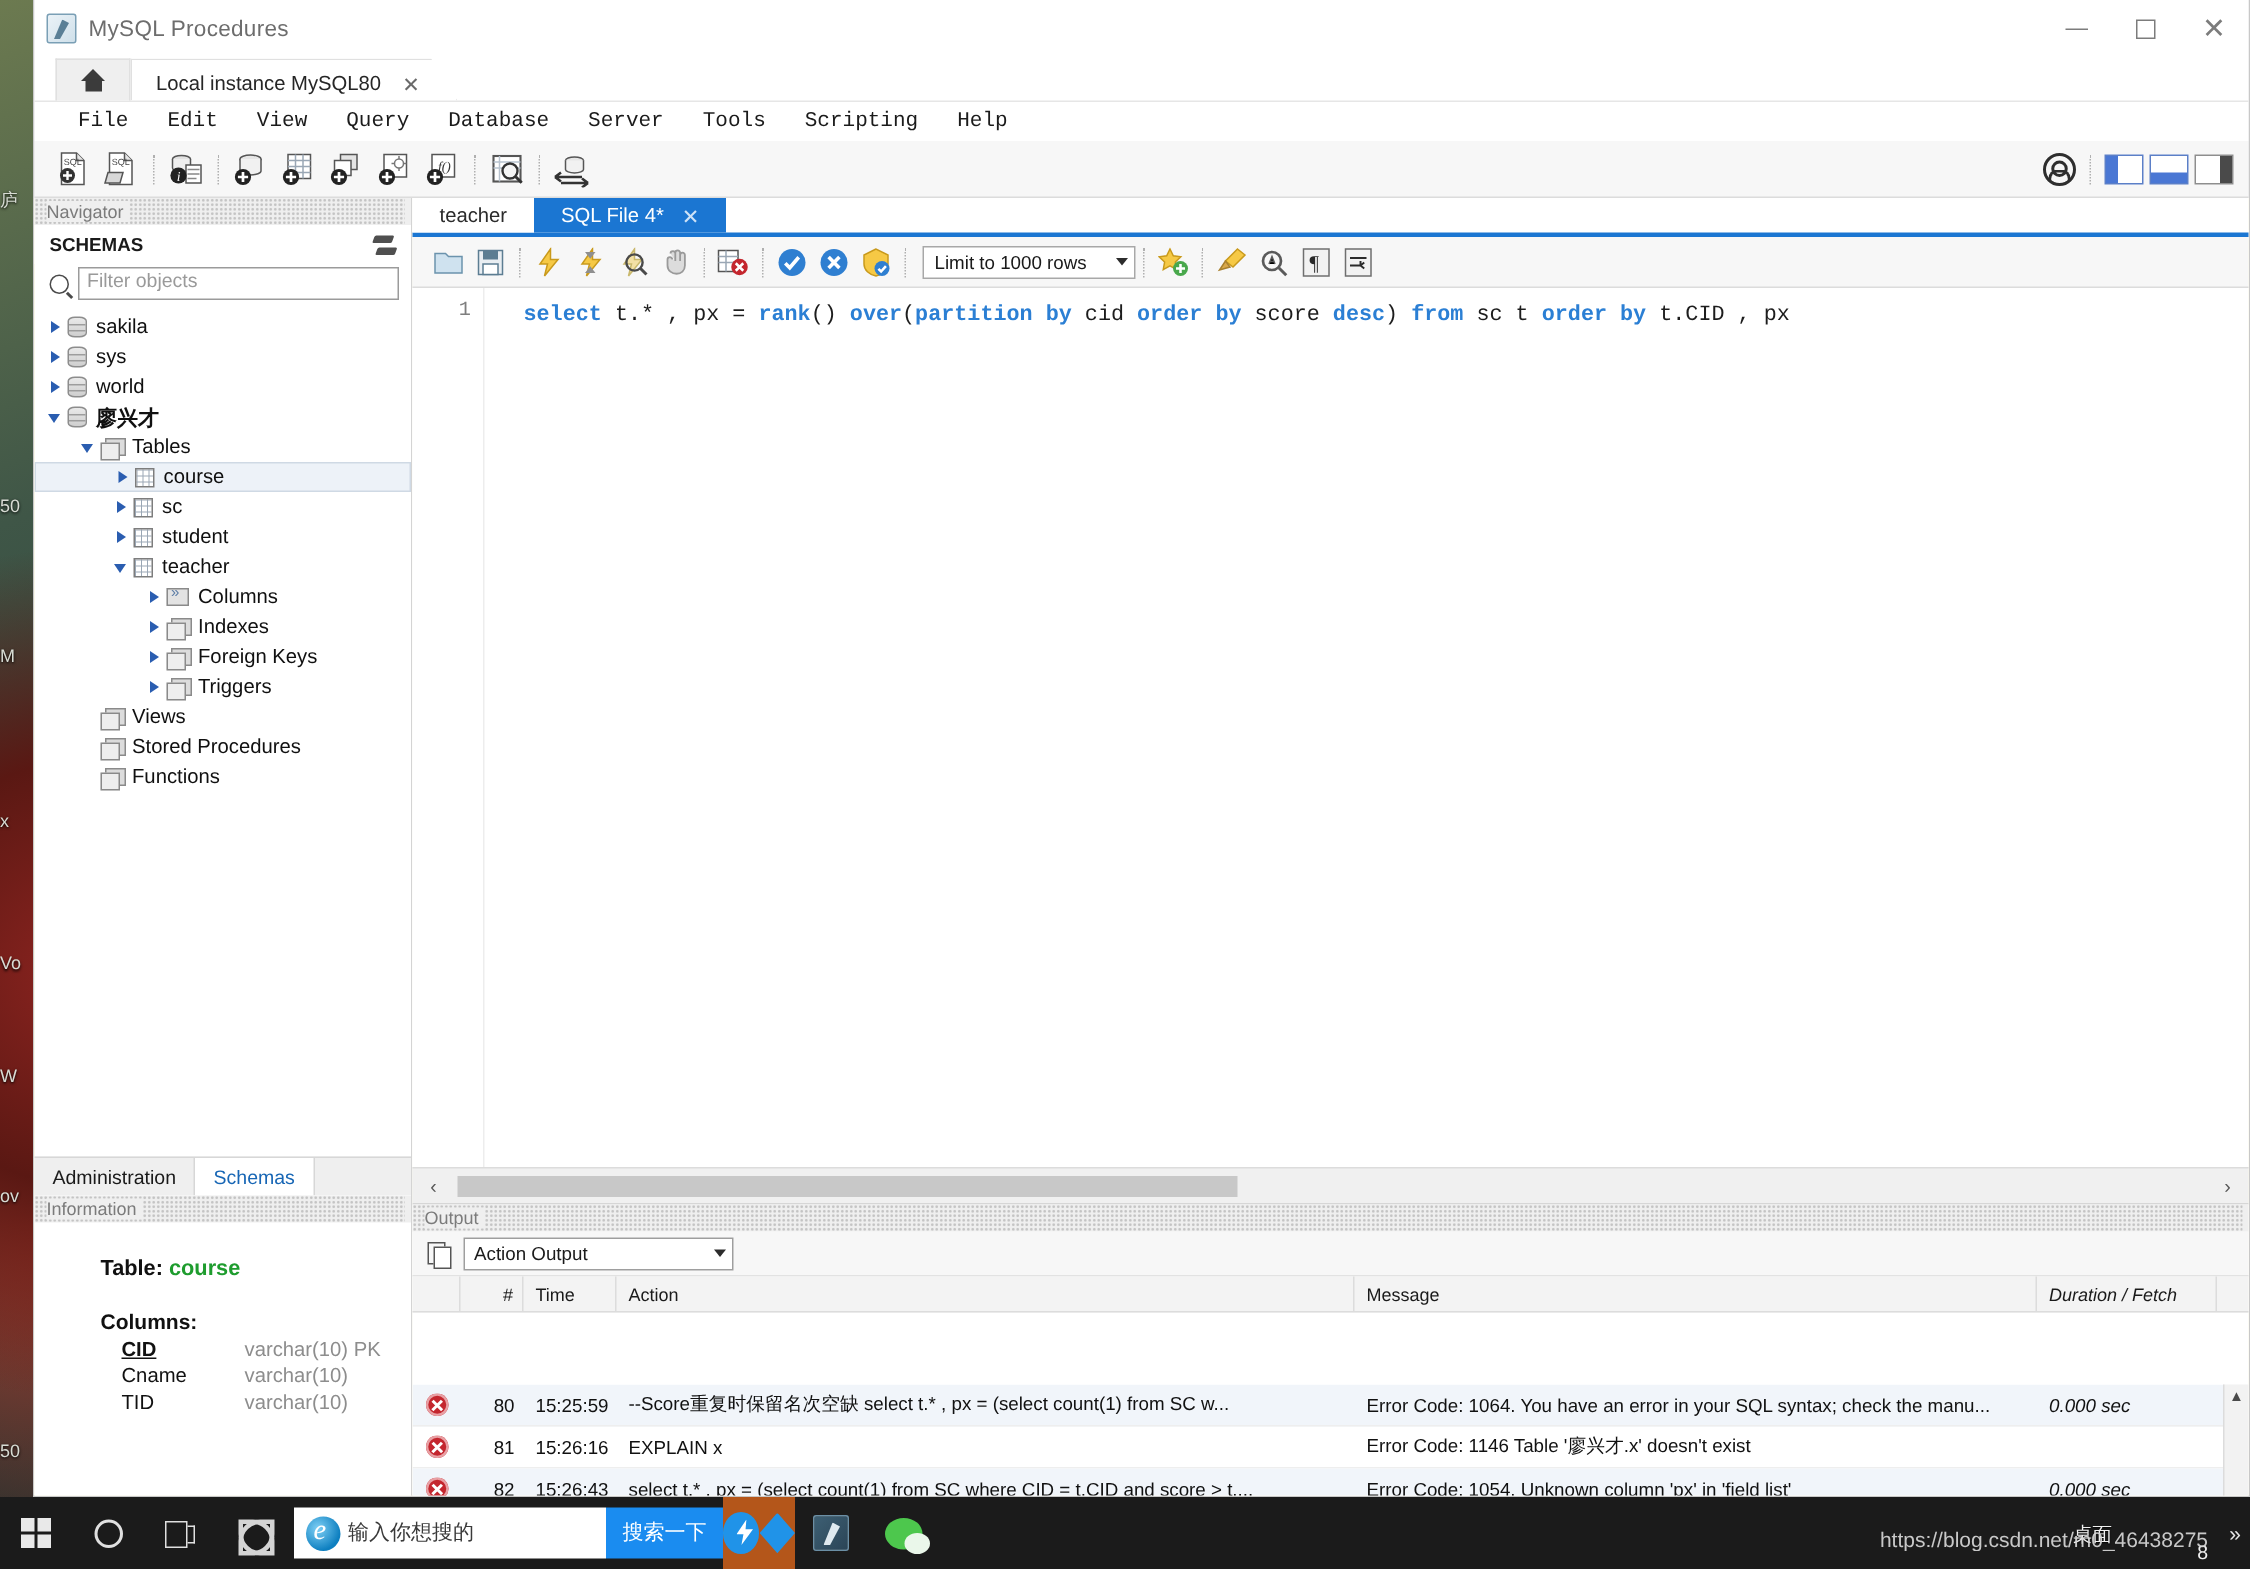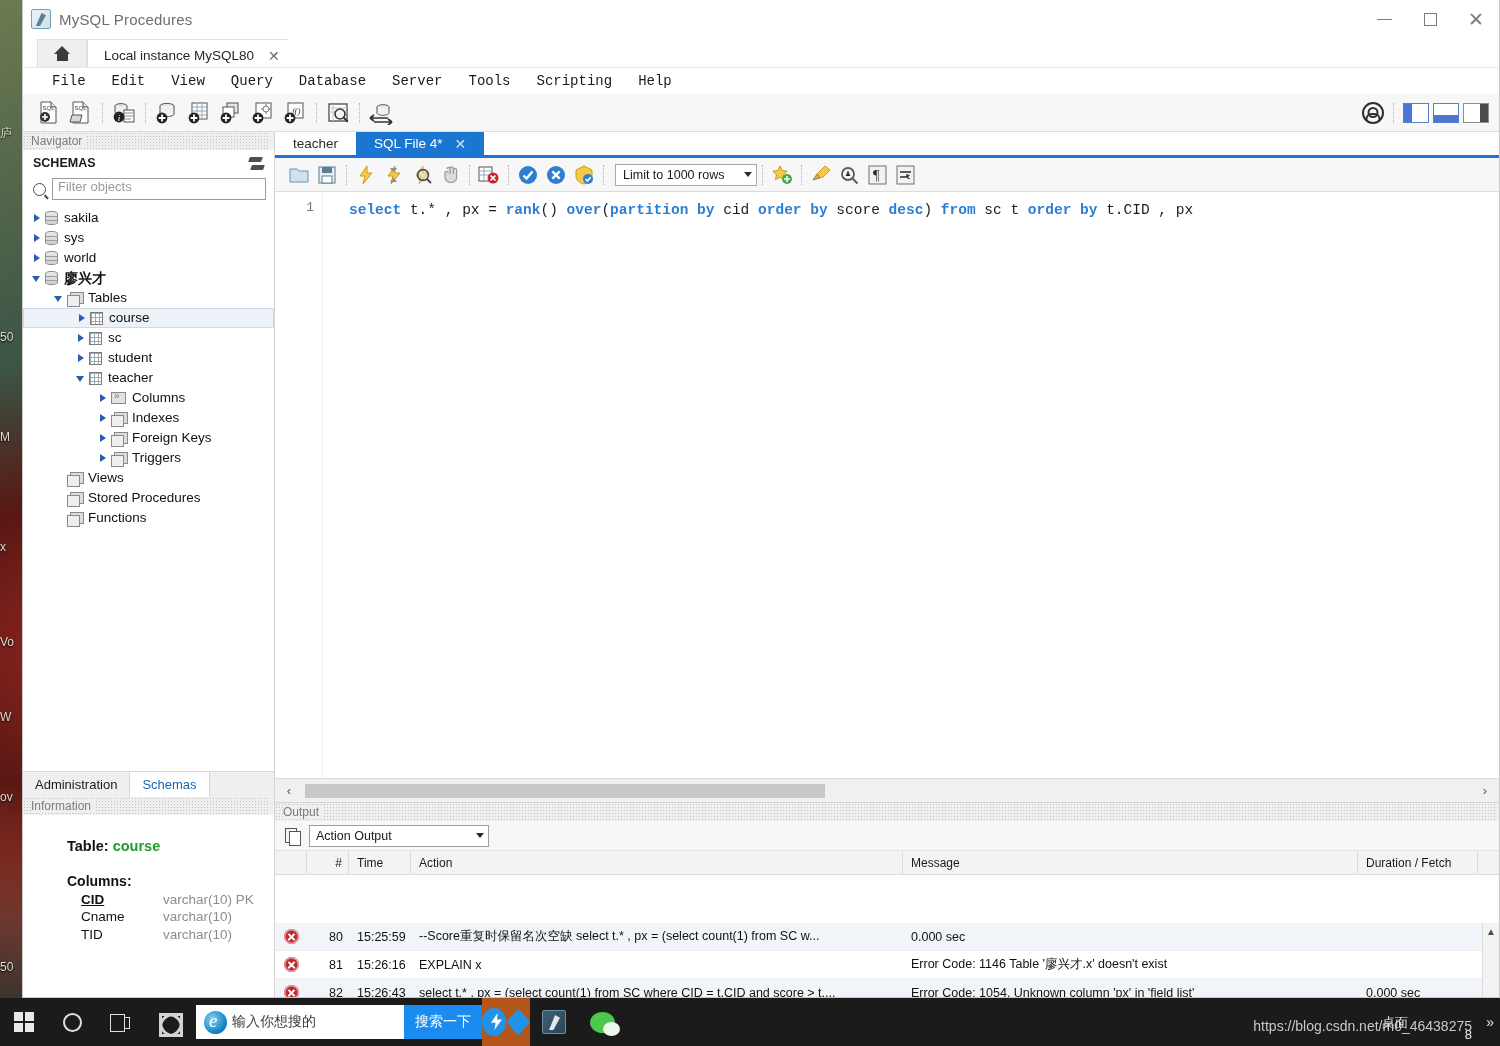--- a/index.html
+++ b/index.html
@@ -354,21 +354,21 @@
   .oth { display:flex; height:24px; background:#f3f3f3; border-bottom:1px solid #dcdcdc; font-size:12px; color:#1a1a1a; }
   .oth > div { display:flex; align-items:center; padding-left:8px; border-right:1px solid #dcdcdc; }
   .otr { display:flex; height:28px; font-size:12.5px; color:#111; border-bottom:1px solid #eee; align-items:center; }
   .otr.alt { background:#f1f5fa; }
   .otr > div { display:flex; align-items:center; padding-left:8px; overflow:hidden; white-space:nowrap; }
   .c-ico { width:32px; justify-content:center !important; padding-left:0 !important; }
   .c-num { width:42px; justify-content:flex-end !important; padding-right:6px; padding-left:0 !important; }
   .c-time { width:62px; }
   .c-action { width:492px; }
   .c-msg { width:455px; }
-  .c-dur { width:120px; }
+  .c-dur { width:120px;font-style:italic; }
   .err-dot {
     width:15px; height:15px; border-radius:50%; background:#c4262e;
     position:relative; box-shadow: inset 0 0 0 1.5px #e8a0a4;
   }
   .err-dot::before, .err-dot::after {
     content:""; position:absolute; left:3px; top:6.5px; width:9px; height:2.2px; background:#fff;
   }
   .err-dot::before { transform: rotate(45deg); }
   .err-dot::after  { transform: rotate(-45deg); }
   .out-vscroll {
@@ -923,20 +923,21 @@
           </div>
           <div id="out-wrap">
             <div id="out-rows">
                 <div class="otr alt">
                   <div class="c-ico">
                     <span class="err-dot"></span>
                   </div>
                   <div class="c-num">80</div>
                   <div class="c-time">15:25:59</div>
                   <div class="c-action">--Score重复时保留名次空缺  select t.* , px = (select count(1) from SC w...</div>
+                  <div class="c-msg">Error Code: 1064. You have an error in your SQL syntax; check the manu...</div>
                   <div class="c-dur">0.000 sec</div>
                 </div>
                 <div class="otr">
                   <div class="c-ico">
                     <span class="err-dot"></span>
                   </div>
                   <div class="c-num">81</div>
                   <div class="c-time">15:26:16</div>
                   <div class="c-action">EXPLAIN x</div>
                   <div class="c-msg">Error Code: 1146 Table '廖兴才.x' doesn't exist</div>

